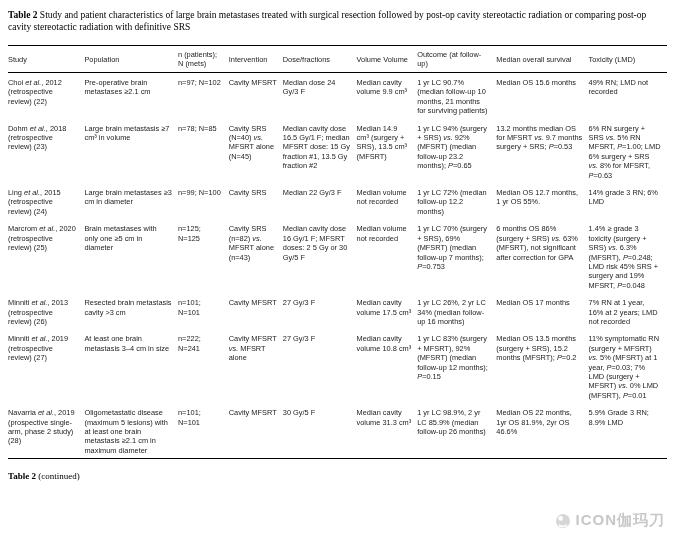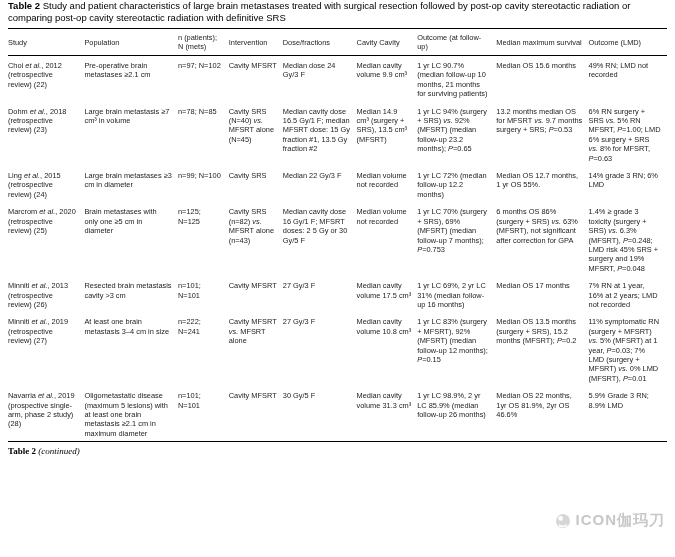--- a/index.html
+++ b/index.html
@@ -1,26 +1,26 @@
 <!DOCTYPE html>
 <html><head>
 <meta charset="utf-8">
 <style>
   html,body{margin:0;padding:0;background:#ffffff;}
   .page{
     width:675px;height:557px;position:relative;background:#fff;overflow:hidden;
     font-family:"Liberation Sans",sans-serif;color:#1a1a1a;box-sizing:border-box;
   }
   .title{
-    font-family:Liberation Sans, sans-serif;font-size:9.5px;line-height:12px;color:#000;
-    padding:0 10px 4px 8px;
+    font-family:Liberation Serif, serif;font-size:9.5px;line-height:12px;color:#000;
+    padding:9px 10px 4px 8px;
   }
   .t-label{font-weight:bold;}
   table.study-table{
-    border-collapse:collapse;table-layout:fixed;width:659px;margin:0 8px;
+    border-collapse:collapse;table-layout:fixed;width:659px;margin:8px 8px;
     border-top:1.5px solid #000;border-bottom:1.5px solid #000;
   }
   col:nth-child(1){width:11.6%;}
   col:nth-child(2){width:14.2%;}
   col:nth-child(3){width:7.7%;}
   col:nth-child(4){width:8.2%;}
   col:nth-child(5){width:11.2%;}
   col:nth-child(6){width:9.2%;}
   col:nth-child(7){width:12.0%;}
   col:nth-child(8){width:14.0%;}
@@ -34,21 +34,21 @@
     vertical-align:top;text-align:left;
     padding:5px 6px 3px 0;font-size:7.4px;line-height:9.4px;color:#222;
     word-wrap:break-word;
   }
   td i, th i{font-style:italic;}
   .footer{
     font-family:"Liberation Serif",serif;font-size:9px;line-height:11px;color:#000;
     padding:4px 8px 0 8px;
   }
   .f-label{font-weight:bold;}
-  .f-note{font-style:italic;}
+  .f-note{}
   .watermark{
     position:absolute;right:10px;bottom:27px;display:flex;align-items:center;gap:5px;
     color:#c7c7c7;font-size:15px;font-weight:bold;letter-spacing:1px;
     font-family:"Liberation Sans",sans-serif;pointer-events:none;
   }
   .wm-icon{display:inline-block;line-height:0;}
 </style>
 </head>
 <body>
 
@@ -71,24 +71,24 @@
         <col>
         <col>
       </colgroup>
       <thead>
         <tr>
           <th>Study</th>
           <th>Population</th>
           <th>n (patients); N (mets)</th>
           <th>Intervention</th>
           <th>Dose/fractions</th>
-          <th>Cavity Cavity</th>
+          <th>Volume Volume</th>
           <th>Outcome (at follow-up)</th>
-          <th>Median maximum survival</th>
-          <th>Outcome (LMD)</th>
+          <th>Median overall survival</th>
+          <th>Toxicity (LMD)</th>
         </tr>
       </thead>
       <tbody>
         <tr>
           <td>Choi <i>et al.</i>, 2012 (retrospective review) (22)</td>
           <td>Pre-operative brain metastases ≥2.1 cm</td>
           <td>n=97; N=102</td>
           <td>Cavity MFSRT</td>
           <td>Median dose 24 Gy/3 F</td>
           <td>Median cavity volume 9.9 cm³</td>
@@ -129,21 +129,21 @@
           <td>6 months OS 86% (surgery + SRS) <i>vs.</i> 63% (MFSRT), not significant after correction for GPA</td>
           <td>1.4% ≥ grade 3 toxicity (surgery + SRS) <i>vs.</i> 6.3% (MFSRT), <i>P</i>=0.248; LMD risk 45% SRS + surgery and 19% MFSRT, <i>P</i>=0.048</td>
         </tr>
         <tr>
           <td>Minniti <i>et al.</i>, 2013 (retrospective review) (26)</td>
           <td>Resected brain metastasis cavity &gt;3 cm</td>
           <td>n=101; N=101</td>
           <td>Cavity MFSRT</td>
           <td>27 Gy/3 F</td>
           <td>Median cavity volume 17.5 cm³</td>
-          <td>1 yr LC 69%, 2 yr LC 31% (median follow-up 16 months)</td>
+          <td>1 yr LC 26%, 2 yr LC 34% (median follow-up 16 months)</td>
           <td>Median OS 17 months</td>
           <td>7% RN at 1 year, 16% at 2 years; LMD not recorded</td>
         </tr>
         <tr>
           <td>Minniti <i>et al.</i>, 2019 (retrospective review) (27)</td>
           <td>At least one brain metastasis 3–4 cm in size</td>
           <td>n=222; N=241</td>
           <td>Cavity MFSRT <i>vs.</i> MFSRT alone</td>
           <td>27 Gy/3 F</td>
           <td>Median cavity volume 10.8 cm³</td>

